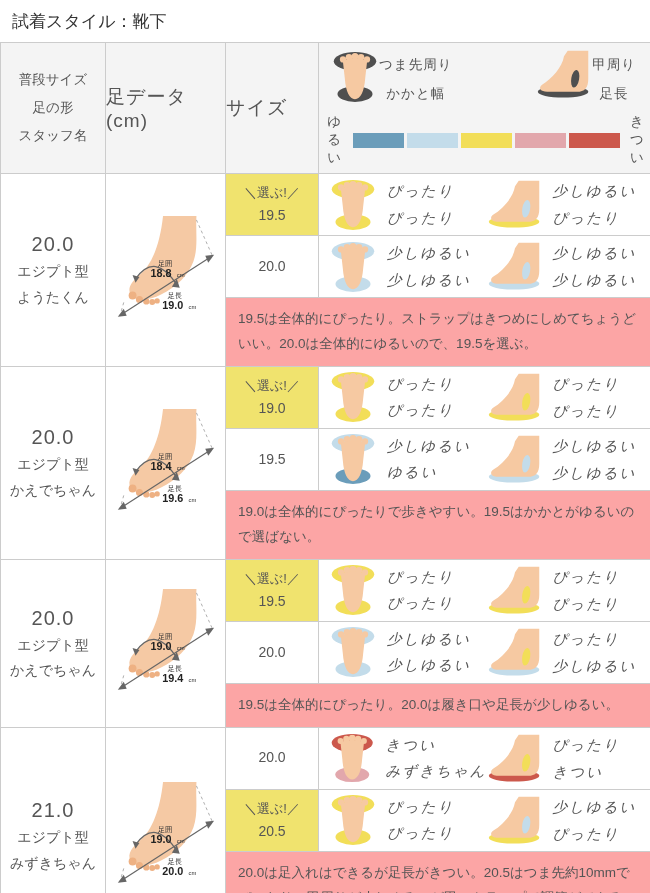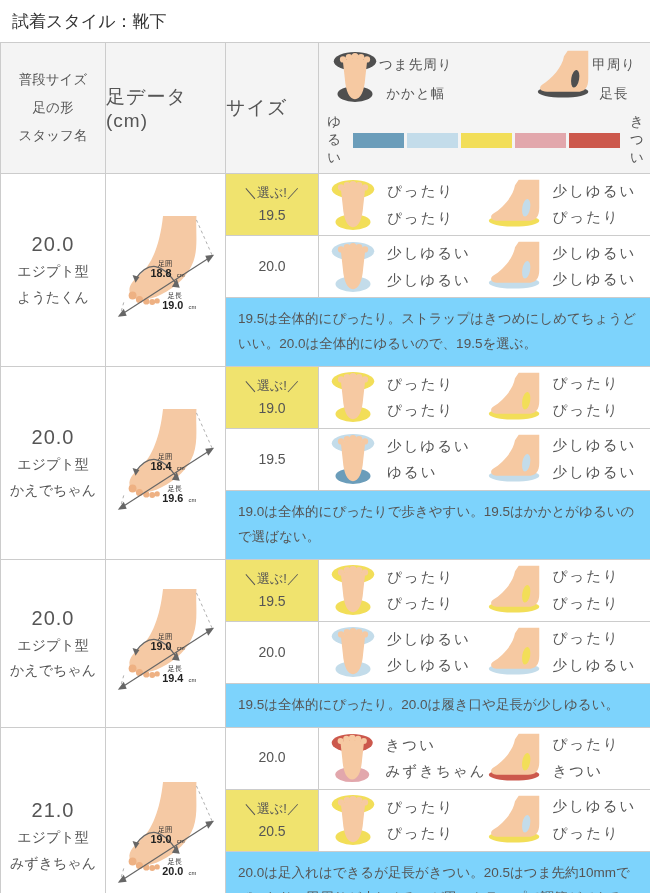--- a/index.html
+++ b/index.html
@@ -19,24 +19,24 @@
   .scale-seg{width:51px;height:15px;}
   .staff-cell{text-align:center;font-size:14px;color:#555;}
   .staff-size{font-size:20px;letter-spacing:1px;line-height:1.5;}
   .staff-line{font-size:14px;line-height:1.85;}
   .foot-cell{text-align:right;text-decoration:underline;}
   .size-cell{text-align:center;font-size:14px;height:61px;color:#555;}
   .size-cell .choose{font-size:13px;line-height:1.8;}
   .size-cell .sz{font-size:14px;line-height:1.7;}
   .size-cell.rec{background:#f0e36e;}
   .fits-cell{padding:3px 6px 3px 10px;}
-  .fit-flex{display:flex;align-items:flex-start;}
+  .fit-flex{display:flex;align-items:flex-end;font-style:italic;}
   .fit-group{display:flex;align-items:center;width:50%;}
   .fit-labels{font-size:14.5px;letter-spacing:2px;line-height:1.85;color:#555;margin-left:10px;white-space:nowrap;}
-  .comment-cell{font-size:13.5px;line-height:1.85;padding:9px 12px;color:#555;background:#7dd3fc;}
+  .comment-cell{font-size:13.5px;line-height:1.85;padding:9px 12px;color:#555;background:#fca5a5;}
   svg{display:block;}
 </style>
 </head>
 <body>
 
 <div class="title">試着スタイル：靴下</div>
 
 <table>
   <colgroup>
     <col style="width:105px">

